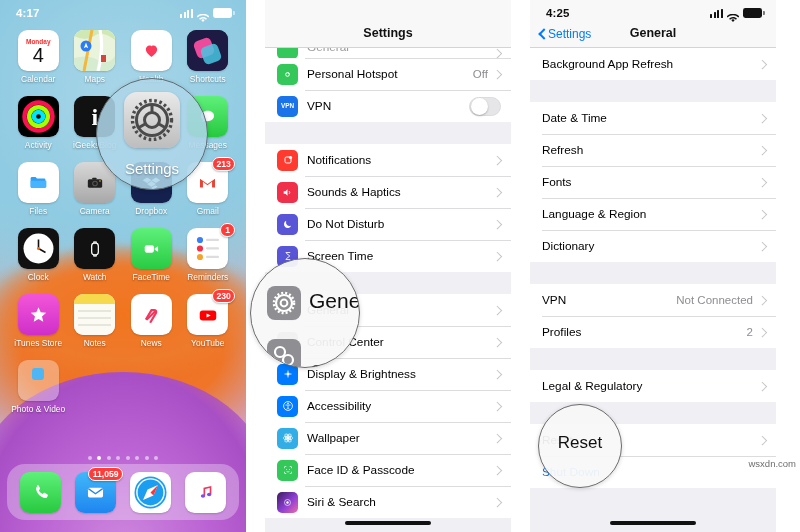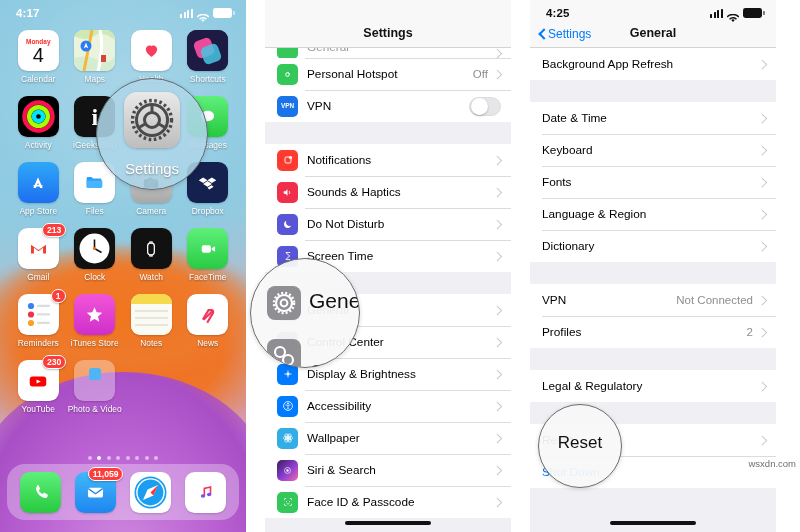--- a/index.html
+++ b/index.html
@@ -305,31 +305,20 @@
           <svg viewBox="0 0 24 24" width="19" height="19">
                 <path d="M12 4.6c-4.6 0-8.3 2.9-8.3 6.5 0 2 1.1 3.8 2.9 5-.2 1.2-.8 2.2-1.6 3 1.7-.2 3-.9 3.8-1.6 1 .3 2 .5 3.2.5 4.6 0 8.3-2.9 8.3-6.9S16.6 4.6 12 4.6z" fill="#fff"></path>
               </svg>
         </div>
           </div>
         <div class="lbl">Messages</div>
       </div>
 
       <div class="app">
         <div class="ic-wrap">
-            <div class="ic" style="background:linear-gradient(180deg,#2fa8f8,#1d6ff0);">
-          <svg viewBox="0 0 24 24" width="20" height="20">
-                <path d="M12 5.2 17.6 18h-3L12 12.1 9.4 18h-3L12 5.2z" fill="#fff"></path>
-                <rect x="6.4" y="14.4" width="11.2" height="1.9" rx="1" fill="#fff"></rect>
-              </svg>
-        </div>
-          </div>
-        <div class="lbl">App Store</div>
-      </div>
-      <div class="app">
-        <div class="ic-wrap">
             <div class="ic" style="background:#fff;">
           <svg viewBox="0 0 24 24" width="21" height="21">
                 <path d="M3 7.2c0-.9.7-1.6 1.6-1.6h4l1.7 1.9h8.1c.9 0 1.6.7 1.6 1.6v7.5c0 .9-.7 1.6-1.6 1.6H4.6c-.9 0-1.6-.7-1.6-1.6V7.2z" fill="#2f9ef5"></path>
                 <path d="M3 10.1h18v6.5c0 .9-.7 1.6-1.6 1.6H4.6c-.9 0-1.6-.7-1.6-1.6v-6.5z" fill="#48b4ff"></path>
               </svg>
         </div>
           </div>
         <div class="lbl">Files</div>
       </div>
       <div class="app">
@@ -674,39 +663,39 @@
                 <circle cx="12" cy="12" r="3" fill="#fff"></circle>
                 <ellipse cx="12" cy="12" rx="8" ry="3.4" fill="none" stroke="#fff" stroke-width="1.2"></ellipse>
                 <ellipse cx="12" cy="12" rx="8" ry="3.4" transform="rotate(60 12 12)" fill="none" stroke="#fff" stroke-width="1.2"></ellipse>
                 <ellipse cx="12" cy="12" rx="8" ry="3.4" transform="rotate(120 12 12)" fill="none" stroke="#fff" stroke-width="1.2"></ellipse>
               </svg>
           </div>
           <div class="rlabel">Wallpaper</div>
           <div class="chev"></div>
         </div>
         <div class="row with-icon">
-          <div class="ric" style="background:linear-gradient(135deg,#3a1b5e,#8e3fd4 55%,#f06ca8);">
-            <svg viewBox="0 0 24 24" width="13" height="13">
-                <circle cx="12" cy="12" r="5.5" fill="none" stroke="#fff" stroke-width="1.3" opacity=".9"></circle>
-                <circle cx="12" cy="12" r="2.2" fill="#fff"></circle>
-              </svg>
-          </div>
-          <div class="rlabel">Siri &amp; Search</div>
-          <div class="chev"></div>
-        </div>
-        <div class="row with-icon">
           <div class="ric" style="background:#34c759;">
             <svg viewBox="0 0 24 24" width="14" height="14">
                 <path d="M6 9V7a1 1 0 0 1 1-1h2M18 9V7a1 1 0 0 0-1-1h-2M6 15v2a1 1 0 0 0 1 1h2M18 15v2a1 1 0 0 1-1 1h-2" fill="none" stroke="#fff" stroke-width="1.3"></path>
                 <circle cx="9.6" cy="11" r=".9" fill="#fff"></circle>
                 <circle cx="14.4" cy="11" r=".9" fill="#fff"></circle>
                 <path d="M9.6 14.4a3.4 3.4 0 0 0 4.8 0" fill="none" stroke="#fff" stroke-width="1.2"></path>
               </svg>
           </div>
           <div class="rlabel">Face ID &amp; Passcode</div>
+          <div class="chev"></div>
+        </div>
+        <div class="row with-icon">
+          <div class="ric" style="background:linear-gradient(135deg,#3a1b5e,#8e3fd4 55%,#f06ca8);">
+            <svg viewBox="0 0 24 24" width="13" height="13">
+                <circle cx="12" cy="12" r="5.5" fill="none" stroke="#fff" stroke-width="1.3" opacity=".9"></circle>
+                <circle cx="12" cy="12" r="2.2" fill="#fff"></circle>
+              </svg>
+          </div>
+          <div class="rlabel">Siri &amp; Search</div>
           <div class="chev"></div>
         </div>
       </div>
       <div class="spacer"></div>
     </div>
 
     <div class="homebar"></div>
   </div>
 
   <div class="gap"></div>
@@ -747,21 +736,21 @@
         </div>
       </div>
       <div class="spacer"></div>
 
       <div class="group">
         <div class="row">
           <div class="rlabel">Date &amp; Time</div>
           <div class="chev"></div>
         </div>
         <div class="row">
-          <div class="rlabel">Keyboard</div>
+          <div class="rlabel">Refresh</div>
           <div class="chev"></div>
         </div>
         <div class="row">
           <div class="rlabel">Fonts</div>
           <div class="chev"></div>
         </div>
         <div class="row">
           <div class="rlabel">Language &amp; Region</div>
           <div class="chev"></div>
         </div>

